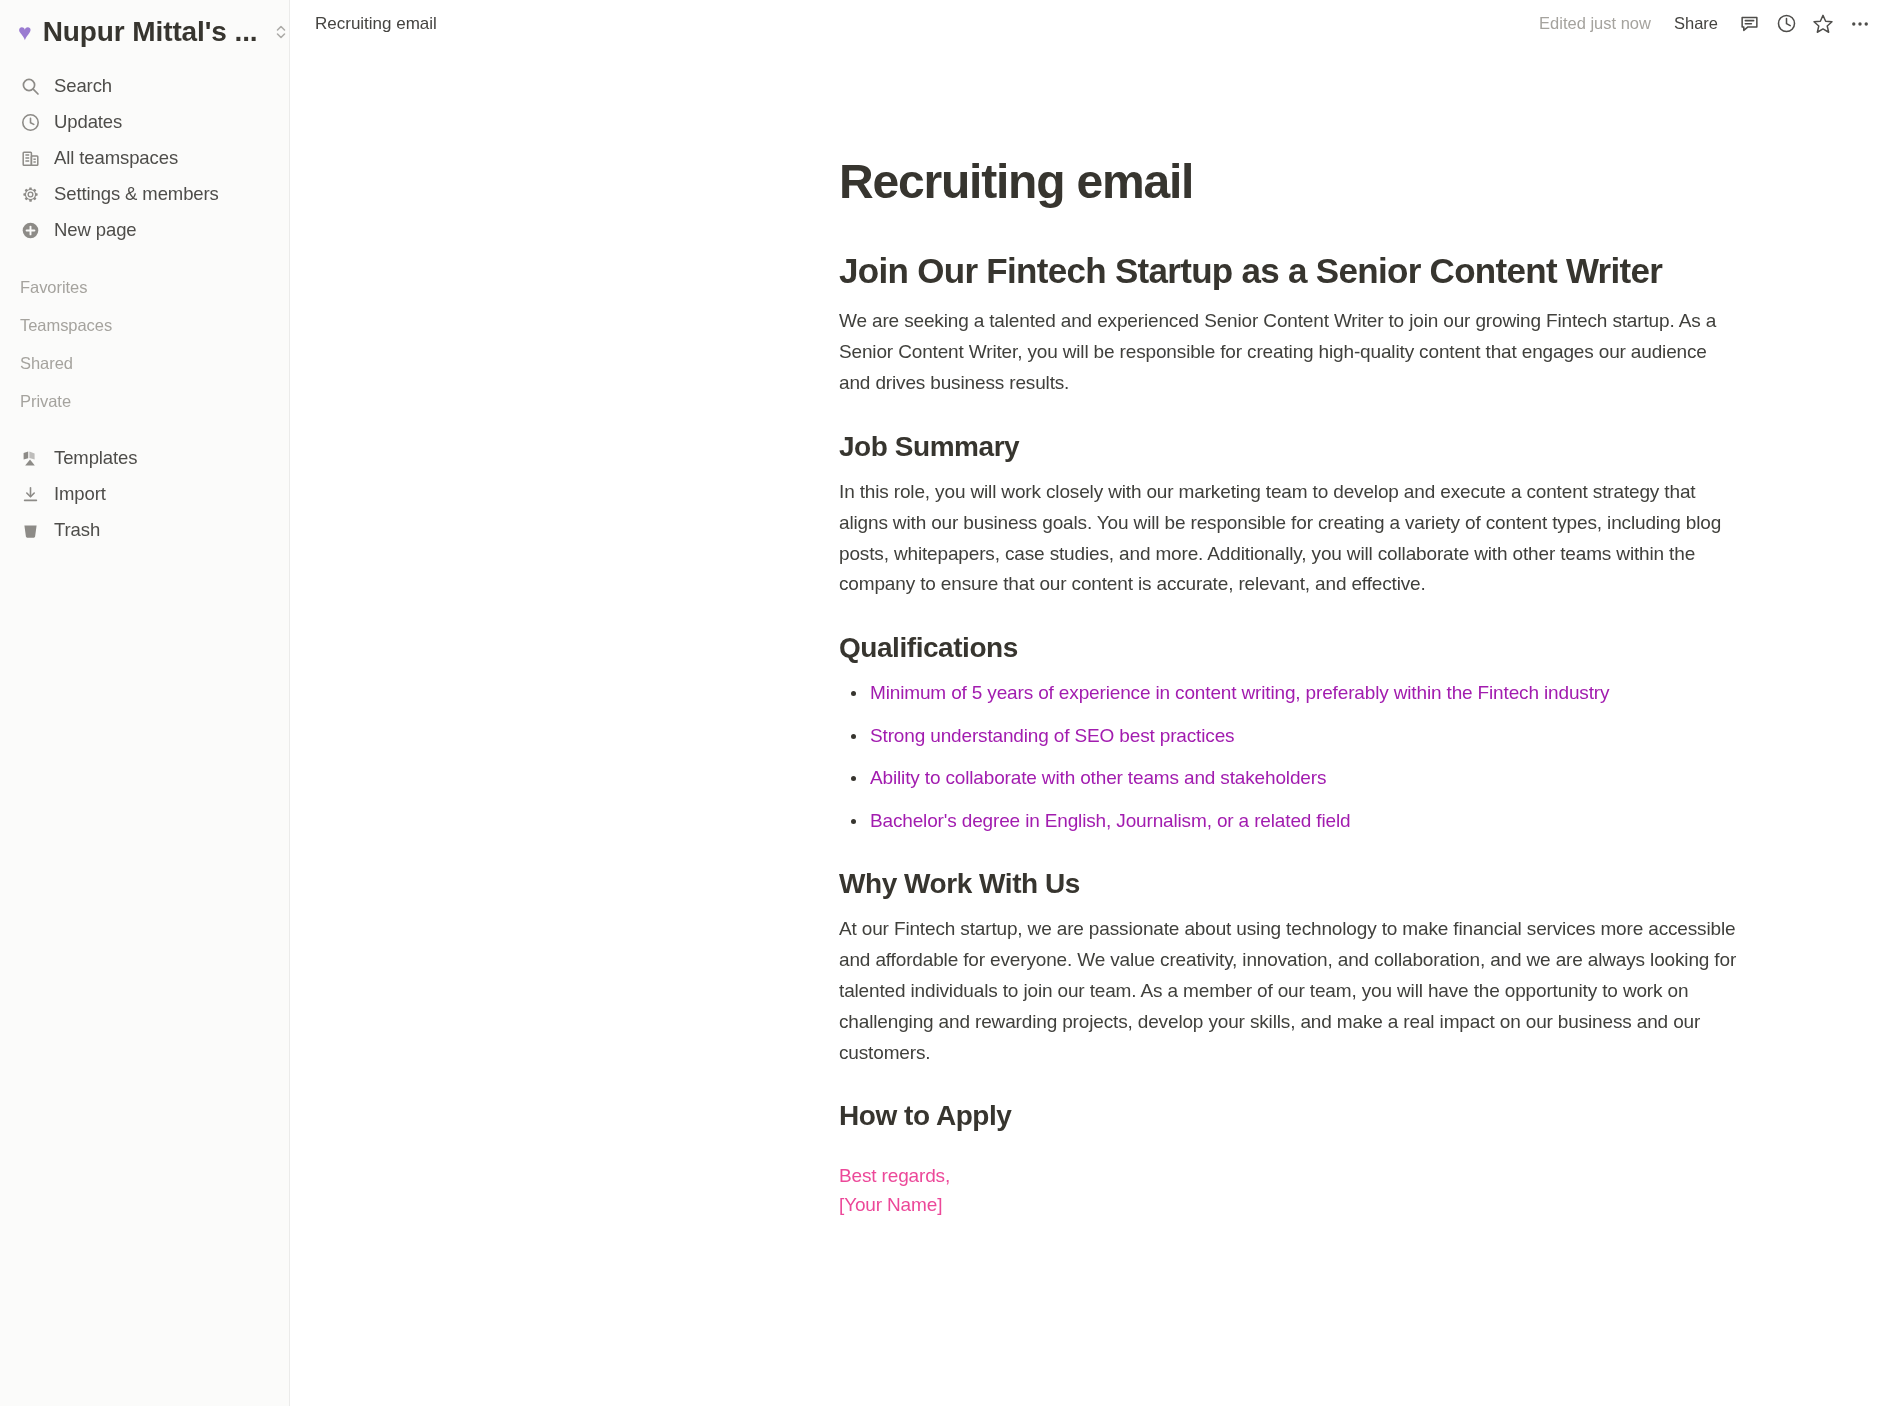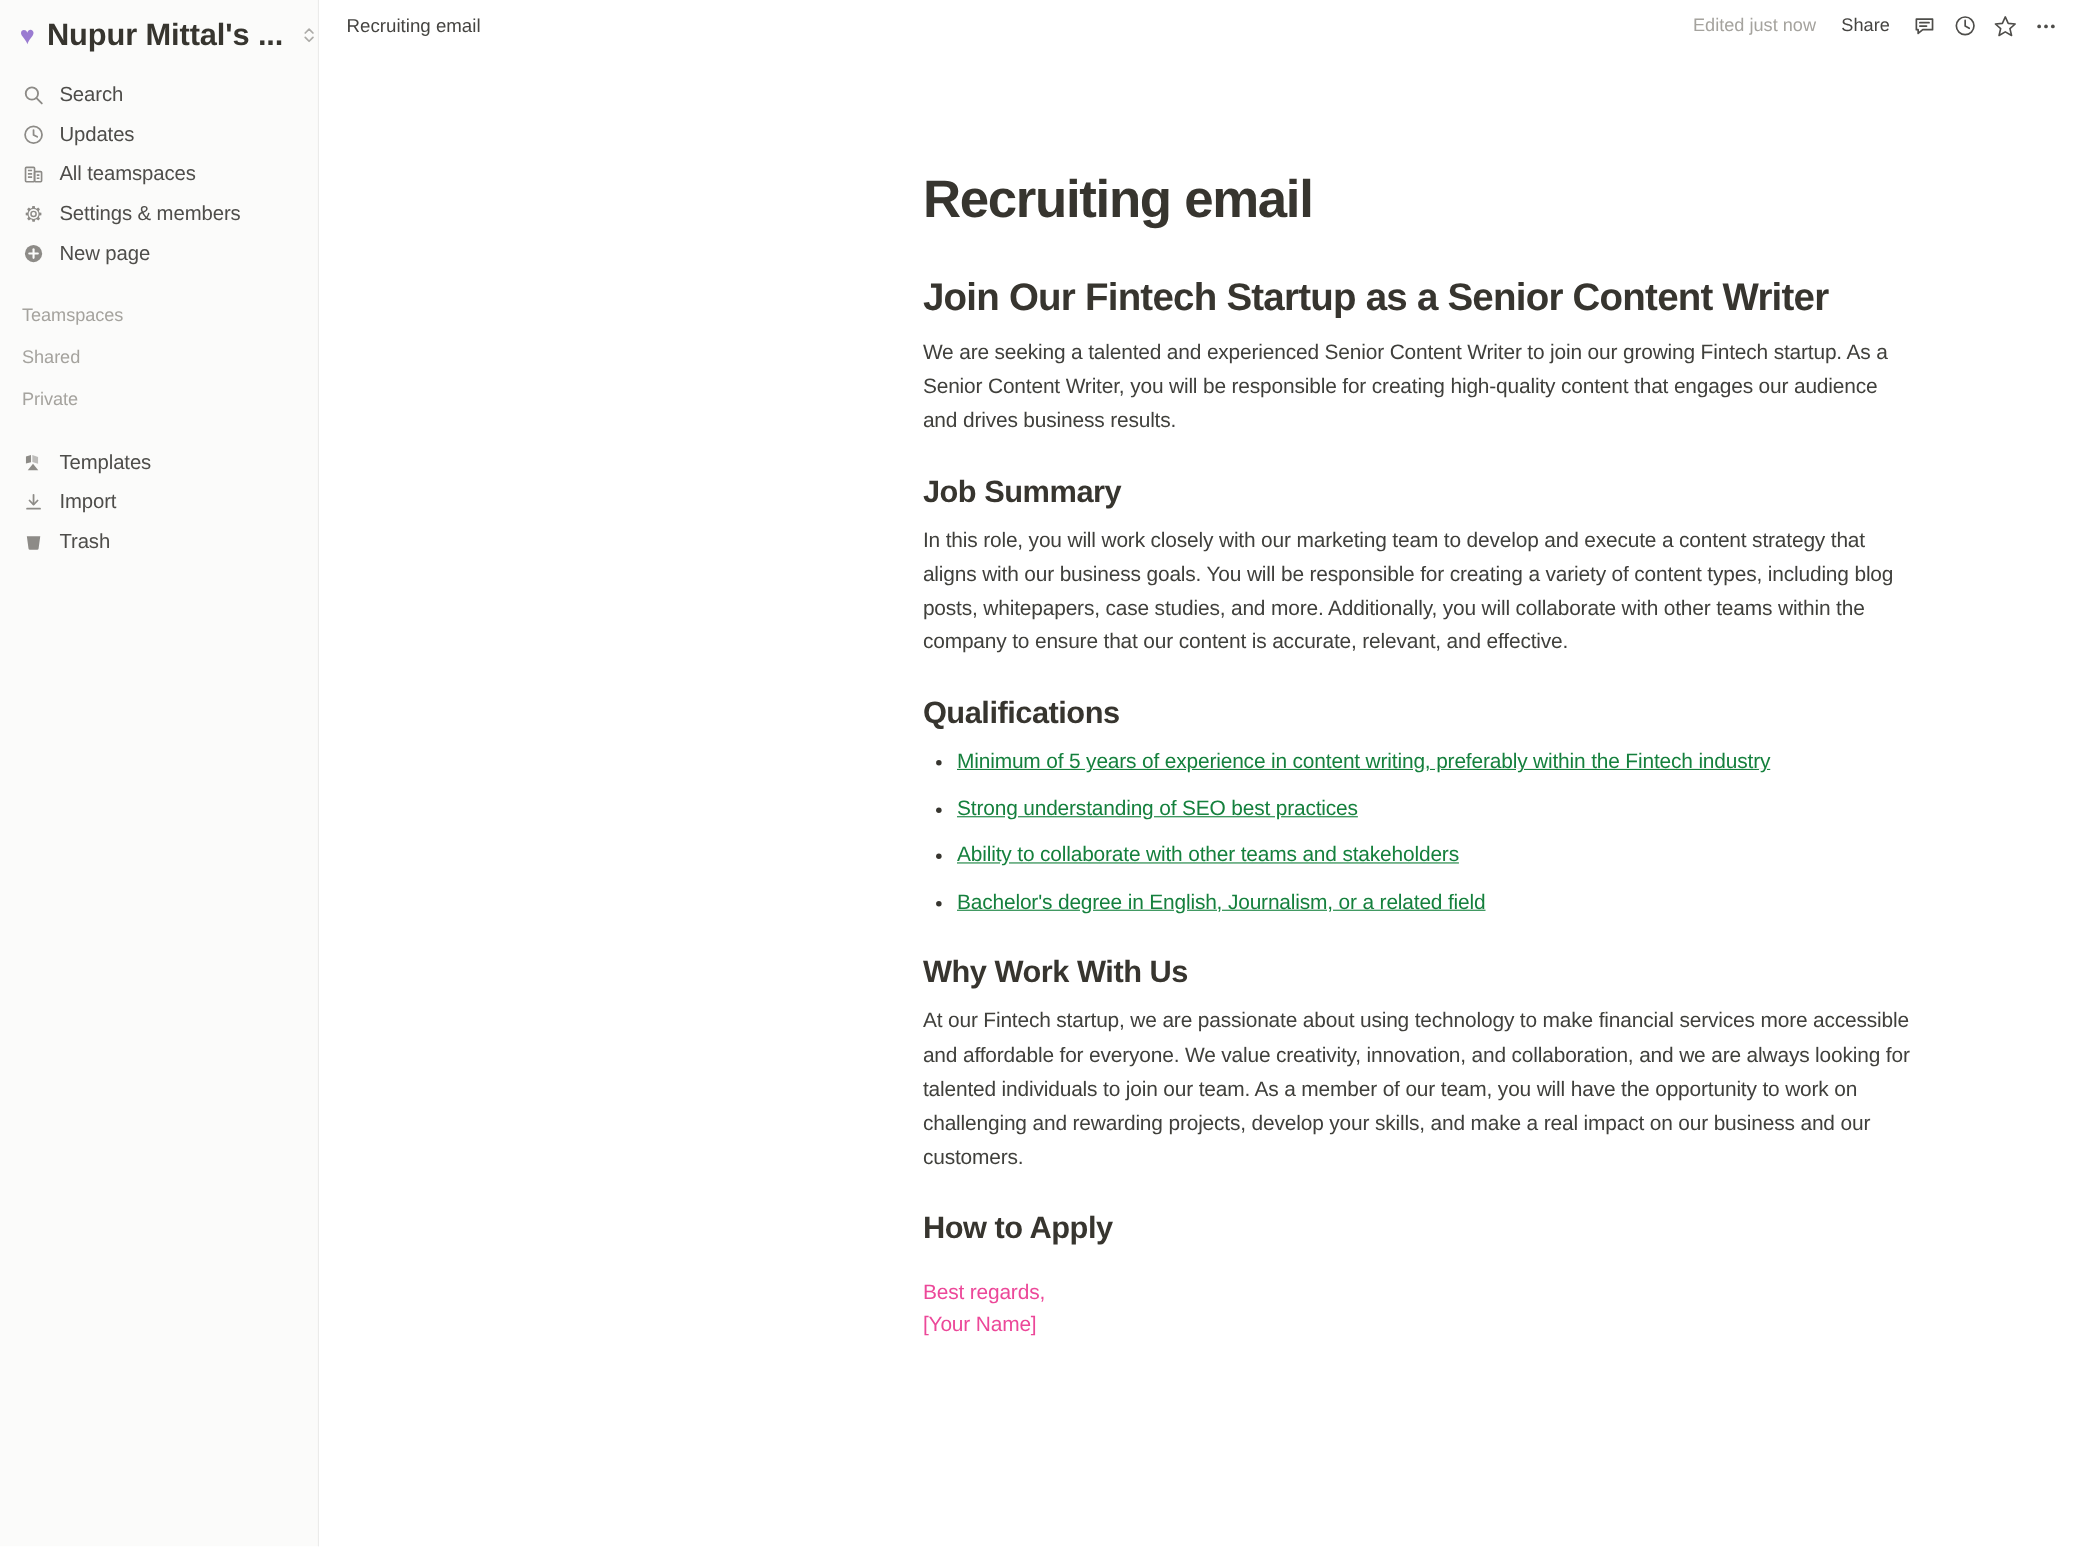--- a/index.html
+++ b/index.html
@@ -232,26 +232,25 @@
   ul.bullets {
     list-style: none;
     margin: 6px 0 4px 0;
     padding: 0;
   }
 
   ul.bullets li {
     position: relative;
     font-size: 19px;
     line-height: 1.6;
-    color: #15803d;
+    color: #a21caf;
     padding-left: 31px;
     margin-bottom: 12px;
     letter-spacing: -0.15px;
     cursor: text;
-    text-decoration: underline;
   }
 
   ul.bullets li::before {
     content: "";
     position: absolute;
     left: 12px;
     top: 13px;
     width: 5px;
     height: 5px;
     border-radius: 50%;
@@ -342,20 +341,23 @@
         </span>
         <span class="nav-label">New page</span>
       </div>
 
     </div>
 
     <div class="sidebar-spacer-md"></div>
 
     <div>
       <div class="section-head">
+        <span>Favorites</span>
+      </div>
+      <div class="section-head">
         <span>Teamspaces</span>
       </div>
       <div class="section-head">
         <span>Shared</span>
       </div>
       <div class="section-head">
         <span>Private</span>
       </div>
     </div>
 

